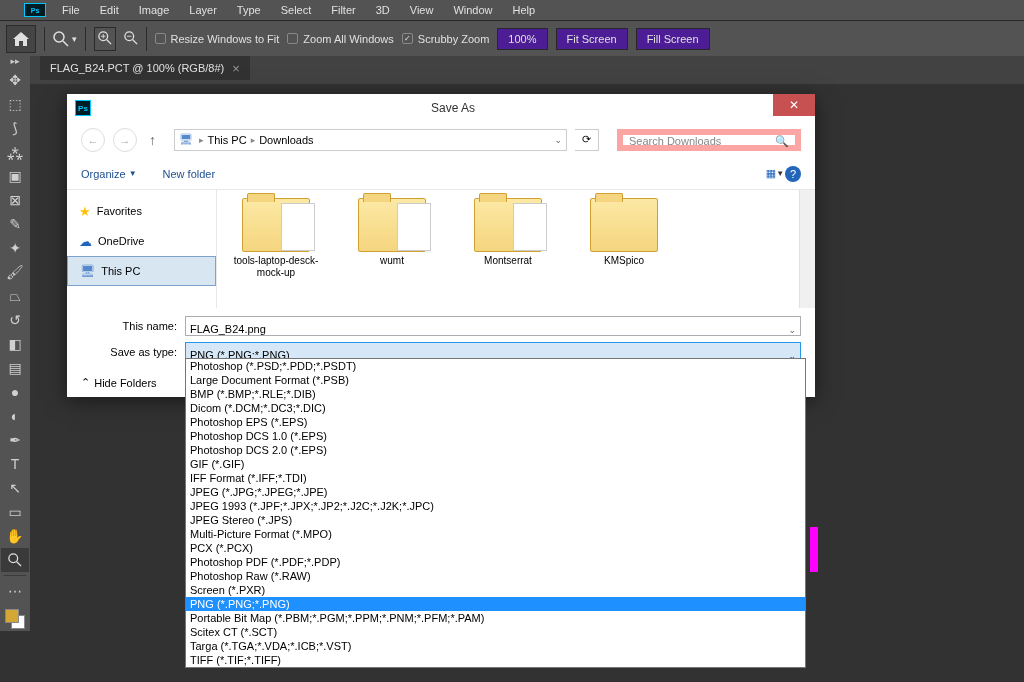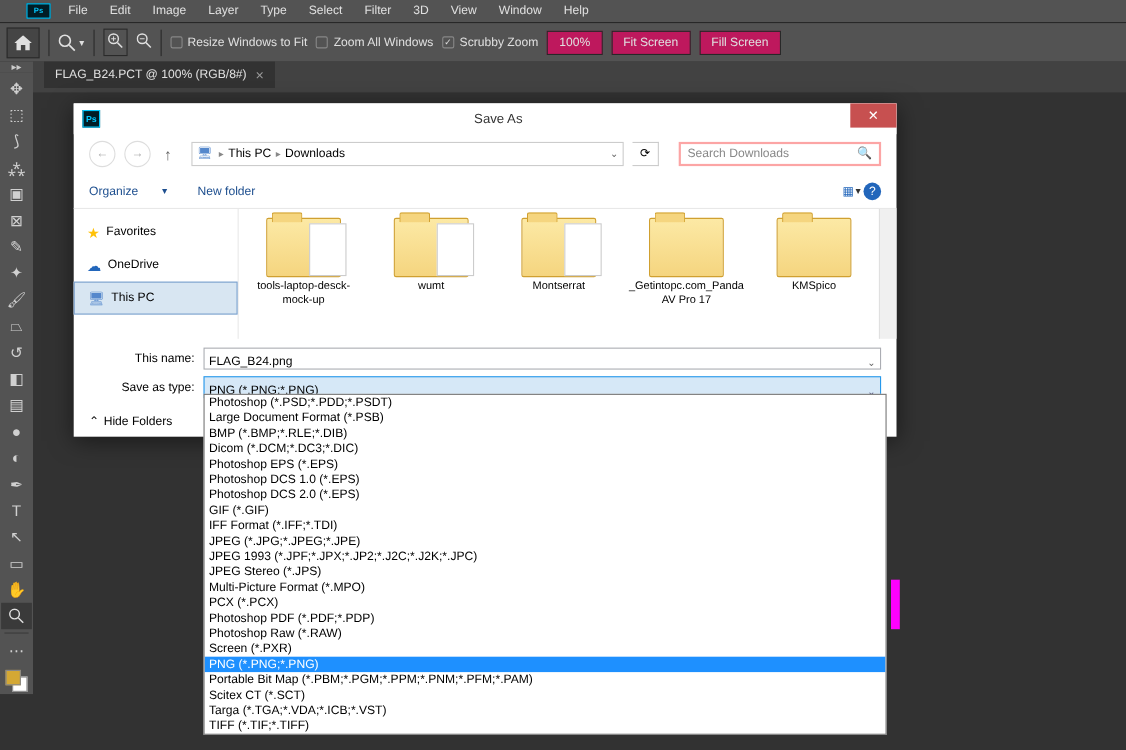--- a/index.html
+++ b/index.html
@@ -6,21 +6,21 @@
     body { width: 1024px; height: 682px; background: #323232; overflow: hidden; position: relative; }
     
     
     .menubar { height: 20px; background: #535353; display: flex; align-items: center; padding-left: 24px; font-size: 11px; color: #e0e0e0; }
     .menubar span { padding: 3px 10px; cursor: default; }
     .ps-icon-small { width: 14px; height: 14px; background: #001d26; border: 1px solid #00c8ff; display: inline-flex; align-items: center; justify-content: center; color: #00c8ff; font-size: 7px; font-weight: bold; margin-right: 6px; }
     
     
     .options-bar { height: 36px; background: #535353; border-top: 1px solid #282828; display: flex; align-items: center; padding: 0 6px; font-size: 11px; color: #e0e0e0; gap: 8px; }
     .home-btn { width: 30px; height: 28px; background: #454545; display: flex; align-items: center; justify-content: center; border: 1px solid #2a2a2a; }
-    .opt-btn { height: 22px; padding: 0 10px; border: 1px solid #282828; background: #be185d; display: flex; align-items: center; font-size: 11px; color: #e0e0e0; }
+    .opt-btn { height: 22px; padding: 0 10px; border: 1px solid #282828; background: #4c1d95; display: flex; align-items: center; font-size: 11px; color: #e0e0e0; }
     .zoom-tool { display: flex; align-items: center; gap: 3px; }
     .check-label { display: flex; align-items: center; gap: 5px; }
     .check-box { width: 11px; height: 11px; border: 1px solid #888; border-radius: 2px; display: flex; align-items: center; justify-content: center; font-size: 8px; color: #e0e0e0; }
     .check-box.checked::after { content: "✓"; }
     .divider { width: 1px; height: 24px; background: #2a2a2a; }
     
     
     .tabbar { height: 28px; background: #424242; display: flex; align-items: flex-start; padding-left: 40px; }
     .tab { height: 24px; background: #323232; color: #e0e0e0; font-size: 11px; padding: 0 10px; display: flex; align-items: center; gap: 8px; }
     .tab-close { color: #999; font-size: 13px; }
@@ -46,24 +46,24 @@
     .dlg-ps { width: 16px; height: 16px; background: #001d26; border: 1px solid #00c8ff; display: flex; align-items: center; justify-content: center; color: #00c8ff; font-size: 8px; font-weight: bold; margin-left: 8px; }
     .dlg-title-text { flex: 1; text-align: center; font-size: 12px; color: #333; }
     .dlg-close { width: 42px; height: 22px; background: #c75050; color: #fff; display: flex; align-items: center; justify-content: center; font-size: 12px; position: absolute; right: 0; top: 0; }
     
     .dlg-nav { height: 36px; border-bottom: 1px solid transparent; display: flex; align-items: center; padding: 0 14px; gap: 8px; }
     .nav-btn { width: 24px; height: 24px; border: 1px solid #ddd; border-radius: 50%; display: flex; align-items: center; justify-content: center; color: #aaa; font-size: 11px; }
     .nav-up { color: #666; font-size: 14px; padding: 0 4px; }
     .breadcrumb { flex: 1; height: 22px; border: 1px solid #ccc; display: flex; align-items: center; padding: 0 4px; font-size: 11px; margin-left: 6px; }
     .bc-sep { color: #888; margin: 0 4px; font-size: 9px; }
     .refresh { width: 24px; height: 22px; border: 1px solid #ccc; border-left: none; display: flex; align-items: center; justify-content: center; font-size: 11px; }
-    .search-box { width: 184px; height: 22px; border: 2px solid #fca5a5; display: flex; align-items: center; padding: 0 6px; font-size: 11px; color: #888; margin-left: 10px; justify-content: space-between; gap: 44px; }
+    .search-box { width: 184px; height: 22px; border: 6px solid #fca5a5; display: flex; align-items: flex-start; padding: 0 6px; font-size: 11px; color: #888; margin-left: 10px; justify-content: space-between; gap: 44px; }
     
     .toolbar { height: 32px; border-bottom: 1px solid #e8e8e8; display: flex; align-items: center; padding: 0 14px; font-size: 11px; }
-    .tb-item { color: #1e4f8f; margin-right: 26px; display: flex; align-items: center; gap: 20px; }
+    .tb-item { color: #1e4f8f; margin-right: 26px; display: flex; align-items: center; gap: 3px; }
     .tb-spacer { flex: 1; }
     .tb-icon { width: 20px; height: 16px; display: flex; align-items: center; justify-content: center; }
     
     .browser { height: 118px; display: flex; }
     .sidebar { width: 150px; border-right: 1px solid #e8e8e8; padding: 6px 0; }
     .sb-item { height: 30px; display: flex; align-items: center; padding-left: 12px; font-size: 11px; gap: 6px; }
     .sb-item.selected { background: #d8e6f2; border: 1px solid #7da2ce; }
     .star { color: #ffc107; font-size: 13px; }
     .cloud { color: #2266bb; font-size: 13px; }
     .pc { color: #5588cc; font-size: 12px; }
@@ -261,24 +261,20 @@
       <div class="file-thumb-wrap">
           <div class="folder papers"></div>
           <div class="file-label">wumt</div>
         </div>
       <div class="file-thumb-wrap">
           <div class="folder papers"></div>
           <div class="file-label">Montserrat</div>
         </div>
       <div class="file-thumb-wrap">
           <div class="folder"></div>
-          <div class="file-label">_Getintopc.com_Panda AV Pro 17</div>
-        </div>
-      <div class="file-thumb-wrap">
-          <div class="folder"></div>
           <div class="file-label">KMSpico</div>
         </div>
       <div class="file-scroll"></div>
     </div>
   </div>
 
   <div class="fields">
     <div class="field-row">
       <div class="field-label">This name:</div>
       <div class="field-input">

